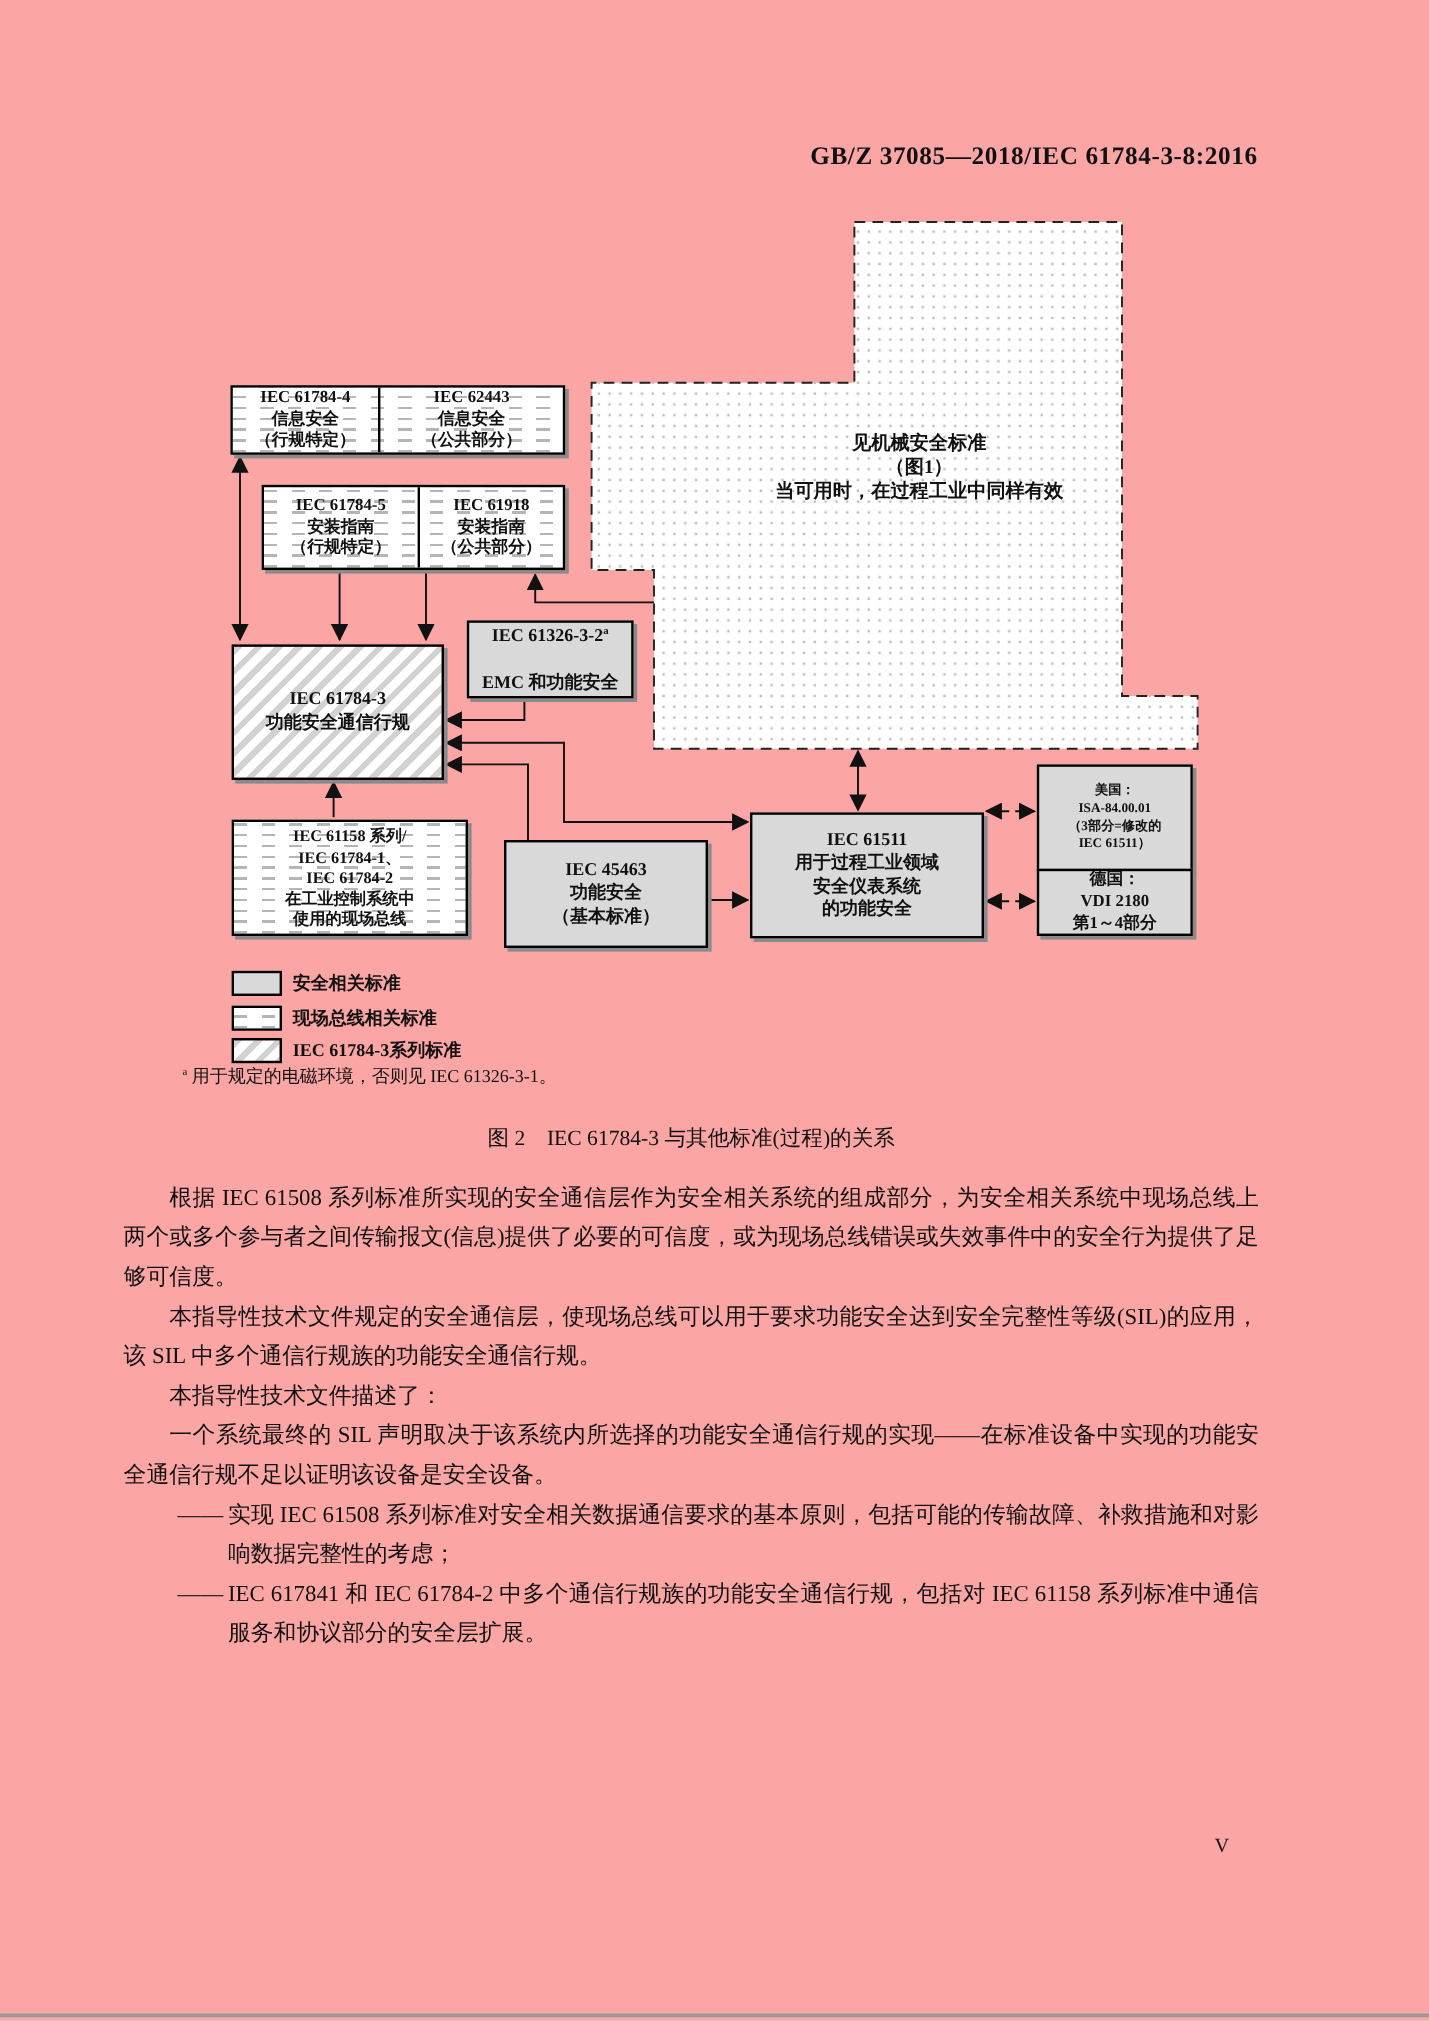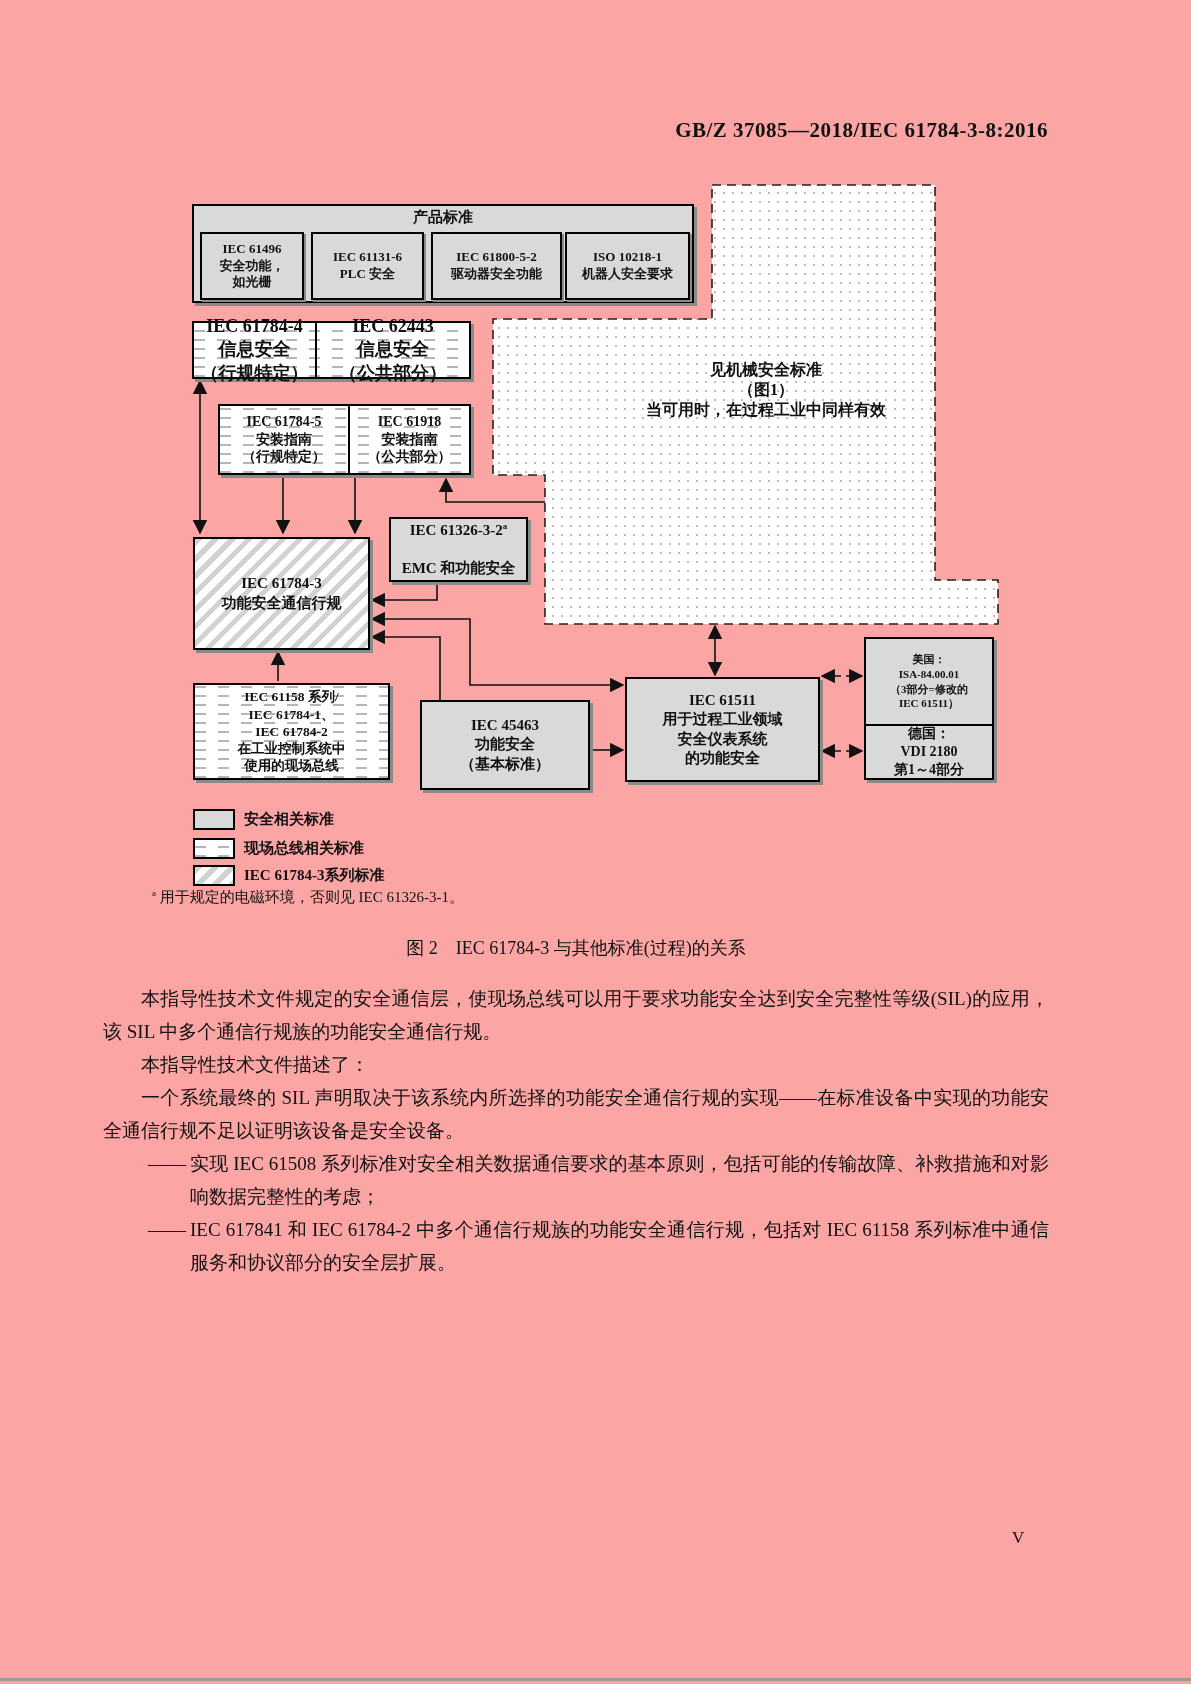--- a/index.html
+++ b/index.html
@@ -77,42 +77,22 @@
       <path d="M822,676 L862,676" stroke-dasharray="7 5" marker-start="url(#arr)" marker-end="url(#arr)"></path>
       <path d="M822,751 L862,751" stroke-dasharray="7 5" marker-start="url(#arr)" marker-end="url(#arr)"></path>
       <path d="M278,681 L278,652" marker-end="url(#arr)"></path>
     </g>
   </svg>
 
   <div class="mach-note">见机械安全标准
 （图1）
 当可用时，在过程工业中同样有效</div>
 
-  <div class="bx fill-gray" style="left:192px;top:204px;width:502px;height:99px;">
-    <div class="prod-title">产品标准</div>
-    <div class="bx fill-gray inner" style="left:6px;top:26px;width:104px;height:68px;font-size:13px;">
-      <div class="lbl">IEC 61496
-安全功能，
-如光栅</div>
-      </div>
-    <div class="bx fill-gray inner" style="left:117px;top:26px;width:113px;height:68px;font-size:13px;">
-      <div class="lbl">IEC 61131-6
-PLC 安全</div>
-      </div>
-    <div class="bx fill-gray inner" style="left:237px;top:26px;width:131px;height:68px;font-size:13px;">
-      <div class="lbl">IEC 61800-5-2
-驱动器安全功能</div>
-      </div>
-    <div class="bx fill-gray inner" style="left:371px;top:26px;width:125px;height:68px;font-size:13px;">
-      <div class="lbl">ISO 10218-1
-机器人安全要求</div>
-      </div>
-  </div>
 
-  <div class="combo fill-dash" style="left:192px;top:321px;width:279px;height:58px;font-size:18px;">
+  <div class="combo fill-dash" style="left:192px;top:321px;width:279px;height:58px;font-size:14px;">
     <div class="cell" style="width:121px;">
       <div class="lbl">IEC 61784-4
 信息安全
 （行规特定）</div>
       </div>
     <div class="cell">
       <div class="lbl">IEC 62443
 信息安全
 （公共部分）</div>
       </div>
@@ -191,20 +171,21 @@
   </div>
 
   <div class="fnote">
     <span class="sup">a</span>
     <span>用于规定的电磁环境，否则见 IEC 61326-3-1。</span>
   </div>
 
   <div class="cap">图 2　IEC 61784-3 与其他标准(过程)的关系</div>
 
   <div class="body">
+    <p>根据 IEC 61508 系列标准所实现的安全通信层作为安全相关系统的组成部分，为安全相关系统中现场总线上两个或多个参与者之间传输报文(信息)提供了必要的可信度，或为现场总线错误或失效事件中的安全行为提供了足够可信度。</p>
     <p>本指导性技术文件规定的安全通信层，使现场总线可以用于要求功能安全达到安全完整性等级(SIL)的应用，该 SIL 中多个通信行规族的功能安全通信行规。</p>
     <p>本指导性技术文件描述了：</p>
     <p>一个系统最终的 SIL 声明取决于该系统内所选择的功能安全通信行规的实现——在标准设备中实现的功能安全通信行规不足以证明该设备是安全设备。</p>
     <p class="dash">
       <span class="dm">——</span>
       <span>实现 IEC 61508 系列标准对安全相关数据通信要求的基本原则，包括可能的传输故障、补救措施和对影响数据完整性的考虑；</span>
     </p>
     <p class="dash">
       <span class="dm">——</span>
       <span>IEC 617841 和 IEC 61784-2 中多个通信行规族的功能安全通信行规，包括对 IEC 61158 系列标准中通信服务和协议部分的安全层扩展。</span>

